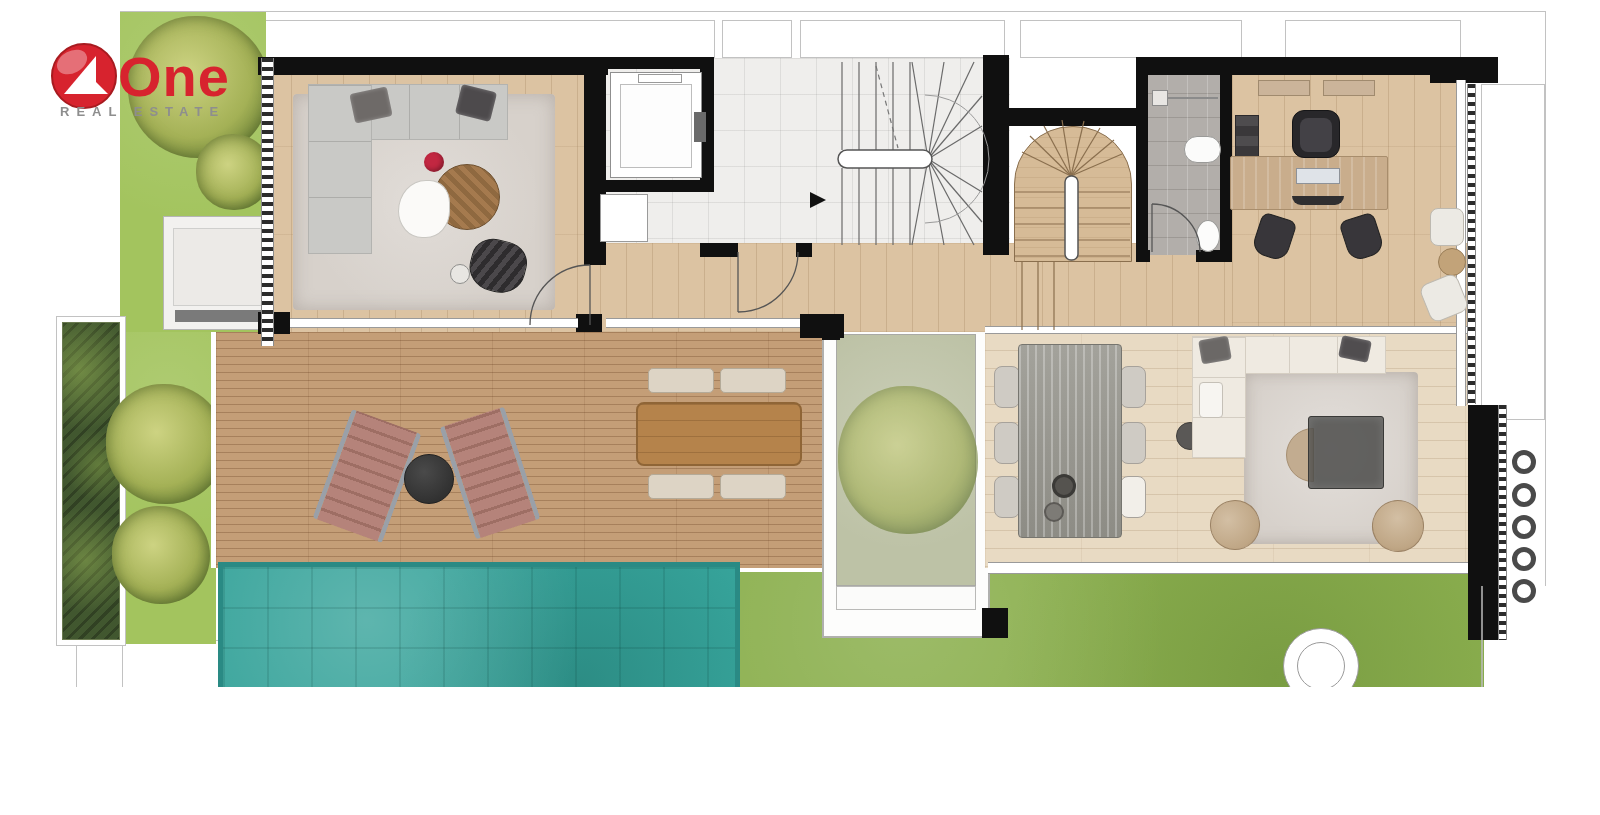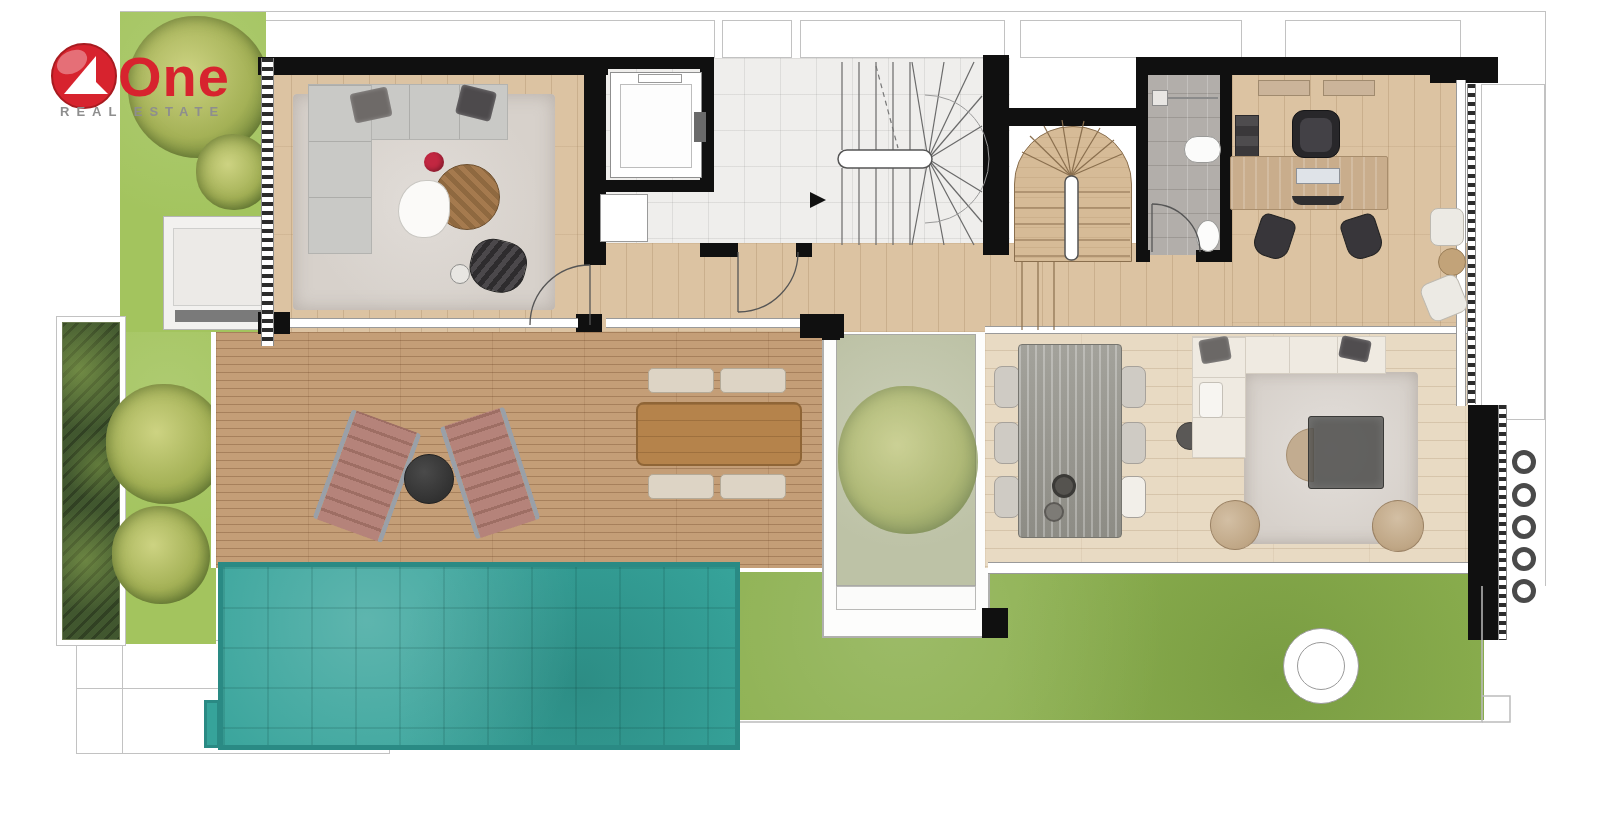--- a/index.html
+++ b/index.html
@@ -4,21 +4,21 @@
 <style>
   :root{
     --wall:#101010; --line:#c2c2c2; --wood:#dcc3a2; --wood_light:#e8dac3; --deck:#c49e77;
     --marble:#efeeec; --bath_tile:#b2aeaa; --lawn:#8cb04f; --grass:#a3c45e; --planting:#41572f;
     --tree:#a4b156; --tree_dark:#7c9040; --pool:#36a39a; --pool_edge:#2a8a84; --courtyard:#bdc2a6;
     --rug:#d7d1cb; --sofa_gray:#c9c9c6; --sofa_white:#efeae1; --stone:#9b9b95; --desk:#c9ad8c;
     --lounger:#b5837a; --cushion:#ddd4c5; --outdoor_table:#b5834b; --dark:#3a3a3a;
     --accent_red:#c22741; --logo_red:#d7232e; --logo_gray:#8e8e8e;
   }
   html,body{margin:0;padding:0;background:#fff;font-family:"Liberation Sans",sans-serif}
-  #plan{position:relative;width:1600px;height:815px;background:#fff;overflow:hidden}
+  #plan{position:relative;width:1600px;height:687px;background:#fff;overflow:hidden}
   .abs{position:absolute;box-sizing:border-box}
   .wall{background:var(--wall)}
   .obox{background:#fff;border:1px solid var(--line)}
   .tree{border-radius:48% 52% 50% 50%;
         background:radial-gradient(circle at 42% 40%, #cdd382, var(--tree) 55%, var(--tree_dark) 78%, #66783a 96%);
         box-shadow:inset 0 0 16px rgba(40,60,20,.55)}
   .hatch-v{background:repeating-linear-gradient(180deg,#2b2b2b 0 4px,#ffffff 4px 9px);
            border-left:1px solid #8a8a8a;border-right:1px solid #8a8a8a}
   .hatch-h{background:repeating-linear-gradient(90deg,#333 0 4px,#ffffff 4px 10px);border:1px solid #9a9a9a}
   .win{background:#fff;border-top:1px solid #9a9a9a;border-bottom:1px solid #9a9a9a}

